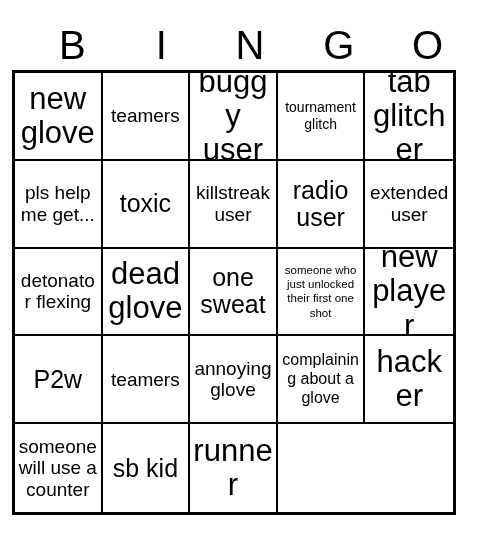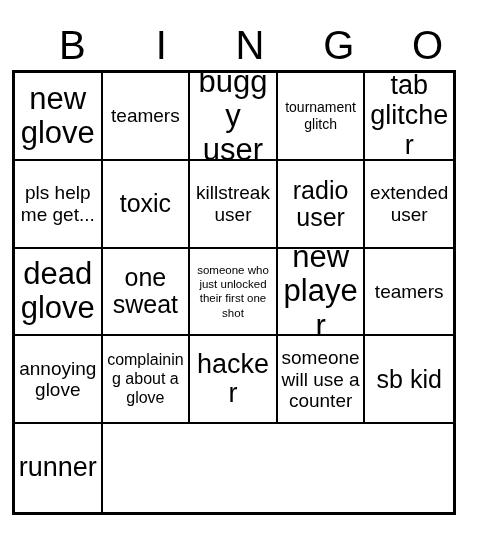--- a/index.html
+++ b/index.html
@@ -74,21 +74,21 @@
   .cell-text {
     display: block;
     width: 100%;
     line-height: 1.08;
     color: #000000;
     word-wrap: break-word;
   }
   
   .s-xxl .cell-text { font-size: 25px; }
   .s-xl  .cell-text { font-size: 31px; line-height: 1.1; }
-  .s-lg  .cell-text { font-size: 27px; line-height: 1.1; }
+  .s-lg  .cell-text { font-size: 31px; line-height: 1.1; }
   .s-md  .cell-text { font-size: 19px; line-height: 1.12; }
   .s-sm  .cell-text { font-size: 16px; line-height: 1.18; }
   .s-xs  .cell-text { font-size: 14px; line-height: 1.2; }
   .s-xxs .cell-text { font-size: 11.5px; line-height: 1.25; }
 </style>
 </head>
 <body>
 
 <div class="card">
 
@@ -124,31 +124,37 @@
       </div>
       <div class="cell s-md">
         <span class="cell-text">killstreak user</span>
       </div>
       <div class="cell s-xxl">
         <span class="cell-text">radio user</span>
       </div>
       <div class="cell s-md">
         <span class="cell-text">extended user</span>
       </div>
+      <div class="cell s-md">
+        <span class="cell-text">detonator flexing</span>
+      </div>
       <div class="cell s-xl">
         <span class="cell-text">dead glove</span>
       </div>
       <div class="cell s-xxl">
         <span class="cell-text">one sweat</span>
       </div>
       <div class="cell s-xxs">
         <span class="cell-text">someone who just unlocked their first one shot</span>
       </div>
       <div class="cell s-xl">
         <span class="cell-text">new player</span>
+      </div>
+      <div class="cell s-xxl">
+        <span class="cell-text">P2w</span>
       </div>
       <div class="cell s-md">
         <span class="cell-text">teamers</span>
       </div>
       <div class="cell s-md">
         <span class="cell-text">annoying glove</span>
       </div>
       <div class="cell s-sm">
         <span class="cell-text">complaining about a glove</span>
       </div>

